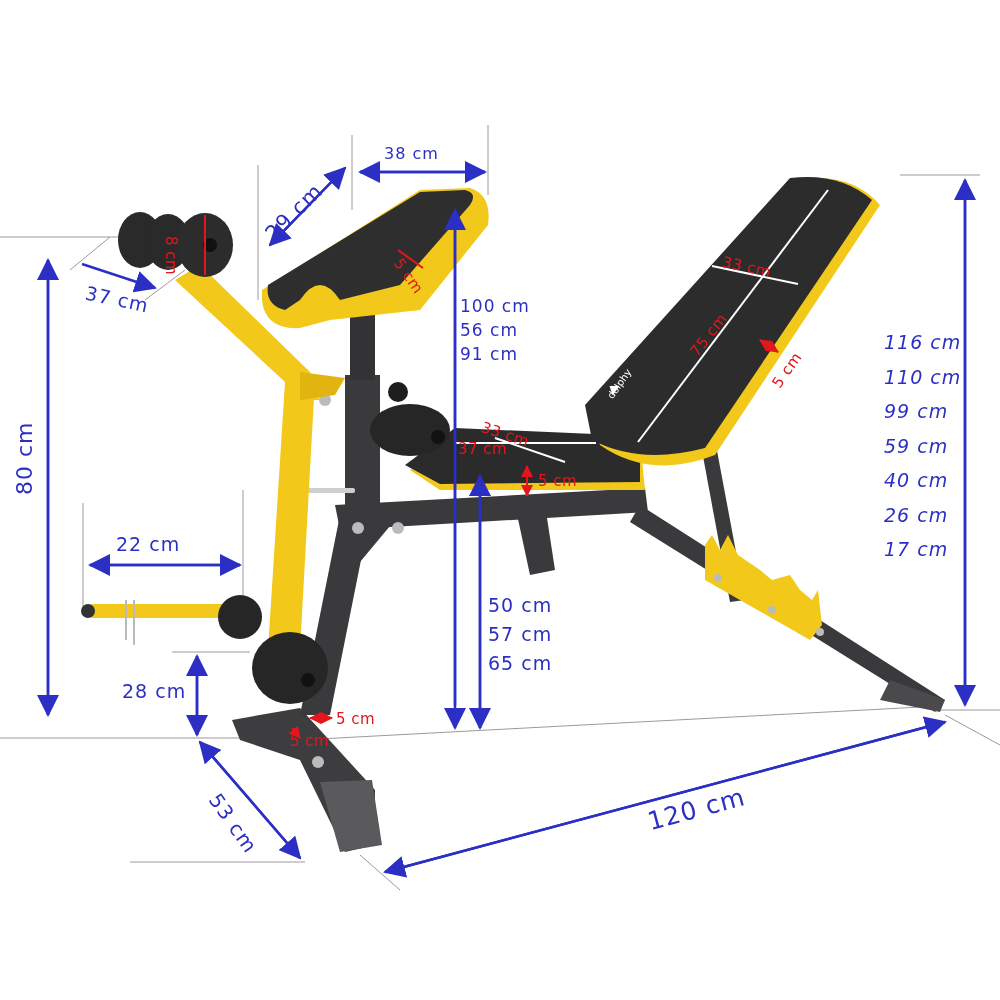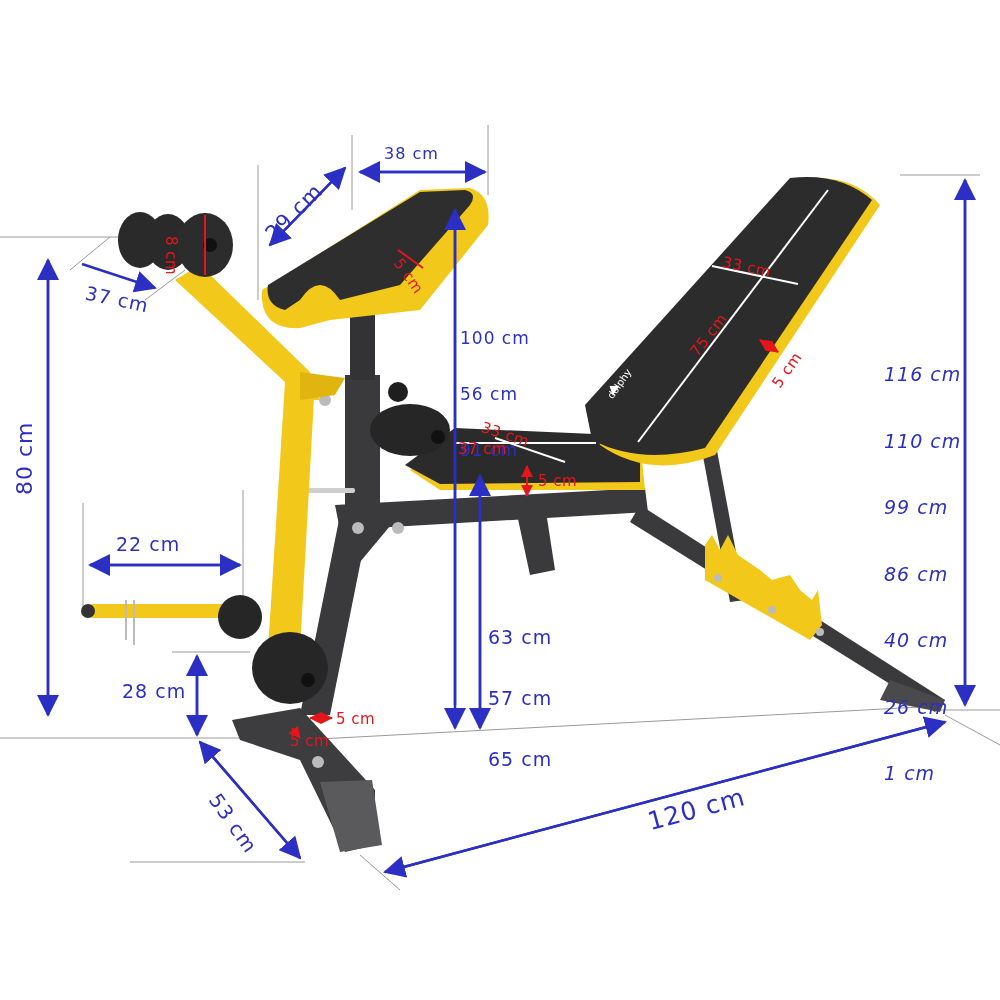--- a/index.html
+++ b/index.html
@@ -2,21 +2,21 @@
 <html><head>
 <meta charset="utf-8">
 <style>
   html, body { margin: 0; padding: 0; background: #ffffff; }
   body { width: 1000px; height: 1000px; position: relative; overflow: hidden;
          font-family: "DejaVu Sans", "Liberation Sans", sans-serif; }
   #canvas { position: absolute; left: 0; top: 0; width: 1000px; height: 1000px; }
   .lbl { position: absolute; white-space: nowrap; line-height: 1; }
   .blue { color: #2b2fc4; font-size: 19px; letter-spacing: 1px; }
   .red { color: #e5161b; font-size: 15px; letter-spacing: 0.5px; }
-  .stack span { display: block; margin-top: 32px; }
+  .stack span { display: block; }
   .stack-r span { display: block; height: 34.5px; font-style: italic; }
   .stack-c span { display: block; height: 24px; font-size: 17px; }
   .stack-s span { display: block; height: 29px; }
 </style>
 </head>
 <body>
 
 <div id="canvas">
   <svg width="1000" height="1000" viewBox="0 0 1000 1000">
     <defs>
@@ -190,28 +190,28 @@
   <div class="lbl blue stack stack-c" style="left:460px; top:298px;">
     <span>100 cm</span>
     <span>56 cm</span>
     <span>91 cm</span>
   </div>
 
   <div class="lbl blue stack stack-r" style="left:884px; top:333px;">
     <span>116 cm</span>
     <span>110 cm</span>
     <span>99 cm</span>
-    <span>86 cm</span>
+    <span>59 cm</span>
     <span>40 cm</span>
     <span>26 cm</span>
-    <span>1 cm</span>
+    <span>17 cm</span>
   </div>
 
   <div class="lbl blue stack stack-s" style="left:488px; top:596px;">
-    <span>63 cm</span>
+    <span>50 cm</span>
     <span>57 cm</span>
     <span>65 cm</span>
   </div>
 
   <div class="lbl blue" style="left:116px; top:535px;">22 cm</div>
   <div class="lbl blue" style="left:122px; top:682px;">28 cm</div>
   <div class="lbl blue" style="left:222px; top:790px; transform:rotate(55deg); transform-origin:left top; font-size:20px;">53 cm</div>
   <div class="lbl blue" style="left:645px; top:810px; transform:rotate(-15deg); transform-origin:left top; font-size:25px;">120 cm</div>
 
   

